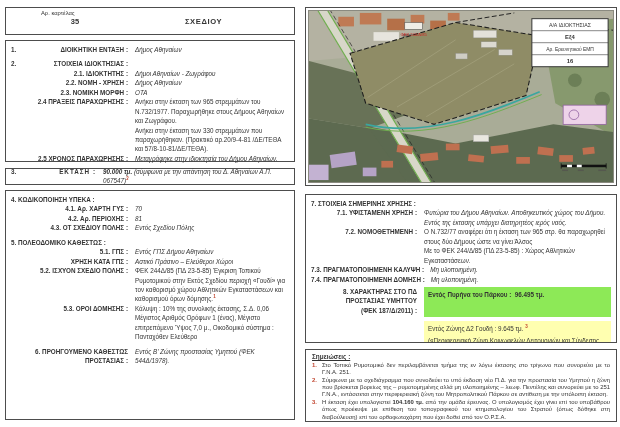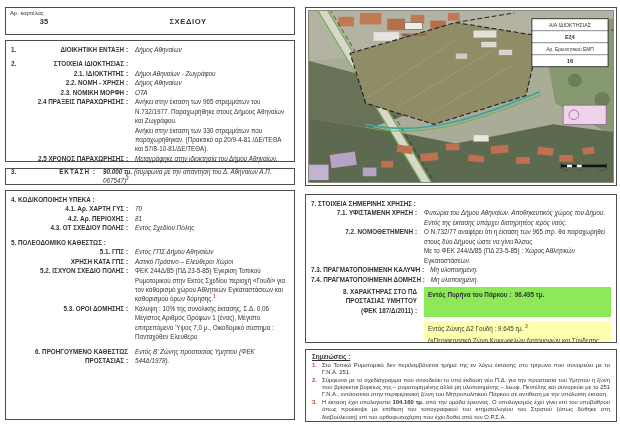--- a/index.html
+++ b/index.html
@@ -9,21 +9,21 @@
   .doc{position:relative;width:620px;height:427px;background:#fff;
        font-family:"Liberation Sans", sans-serif;color:var(--ink);overflow:hidden;}
   .box{border:1px solid var(--border);background:#fff;box-sizing:border-box;}
   .col-left{position:absolute;left:5px;top:7px;width:290px;}
   .col-right{position:absolute;left:305px;top:7px;width:312px;}
 
   .b{font-weight:bold;} .iv{font-style:italic;} .pre{white-space:pre-line;}
   .sup{color:var(--red);font-size:4.5px;vertical-align:super;font-weight:bold;}
 
   
-  .hdr{height:28px;display:flex;align-items:stretch;}
+  .hdr{height:28px;display:flex;align-items:stretch;padding-left:31px;}
   .hdr-card{width:68px;padding:2px 4px;font-size:5.8px;text-align:left;}
   .hdr-card .no{display:block;text-align:center;font-size:7.5px;font-weight:bold;margin-top:1px;}
   .hdr-title{flex:1;display:flex;flex-direction:column;justify-content:center;align-items:center;}
   .hdr-title .t1{font-size:8.2px;font-weight:bold;letter-spacing:.6px;}
   .hdr-title .t2{font-size:7.6px;font-weight:bold;letter-spacing:.6px;margin-top:1px;}
 
   
   .pad{padding:4px 5px;}
   .row{display:flex;align-items:flex-start;font-size:6.3px;line-height:1.5;}
   .num{flex:none;width:15px;font-weight:bold;}

